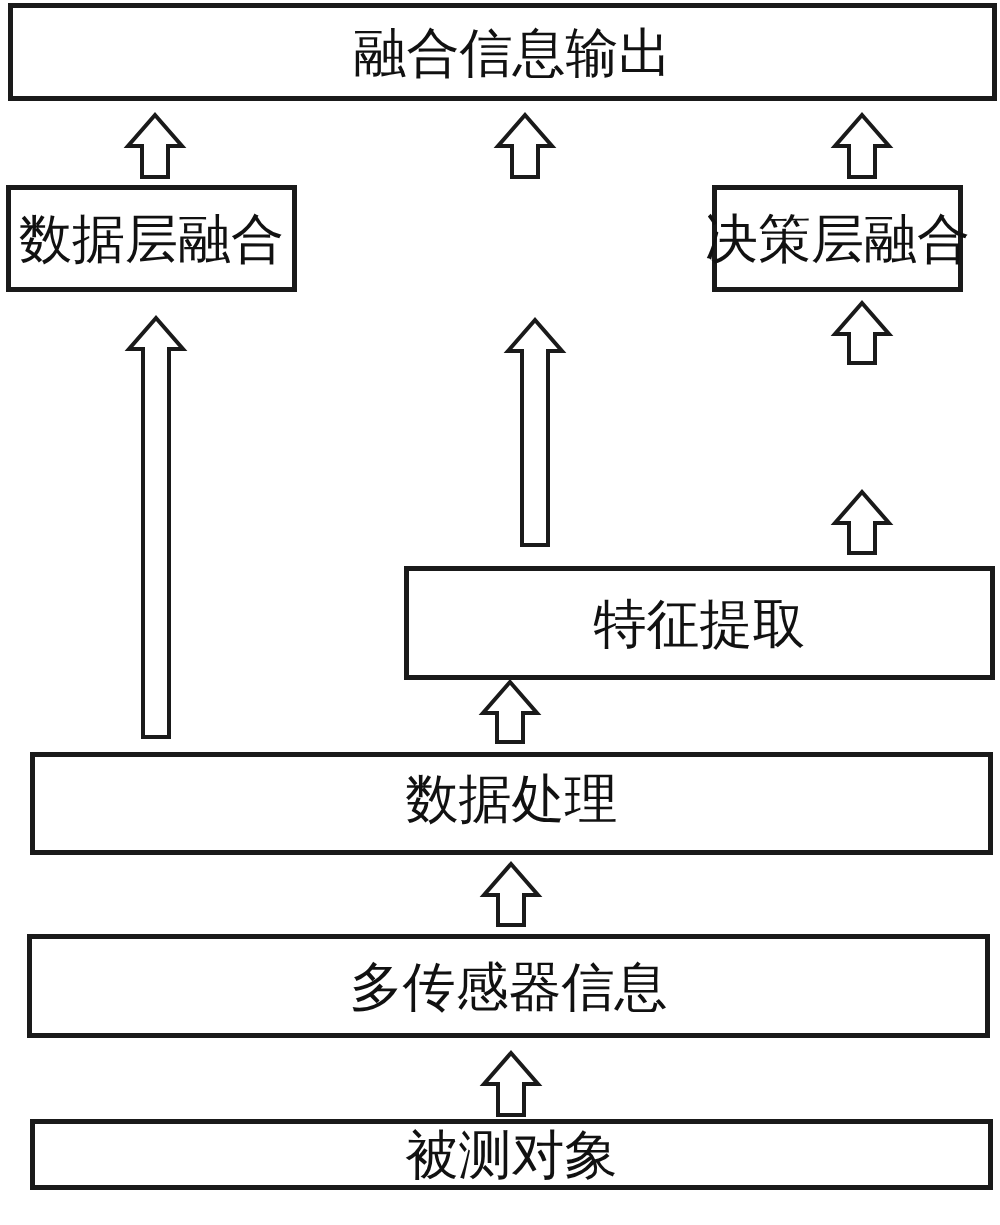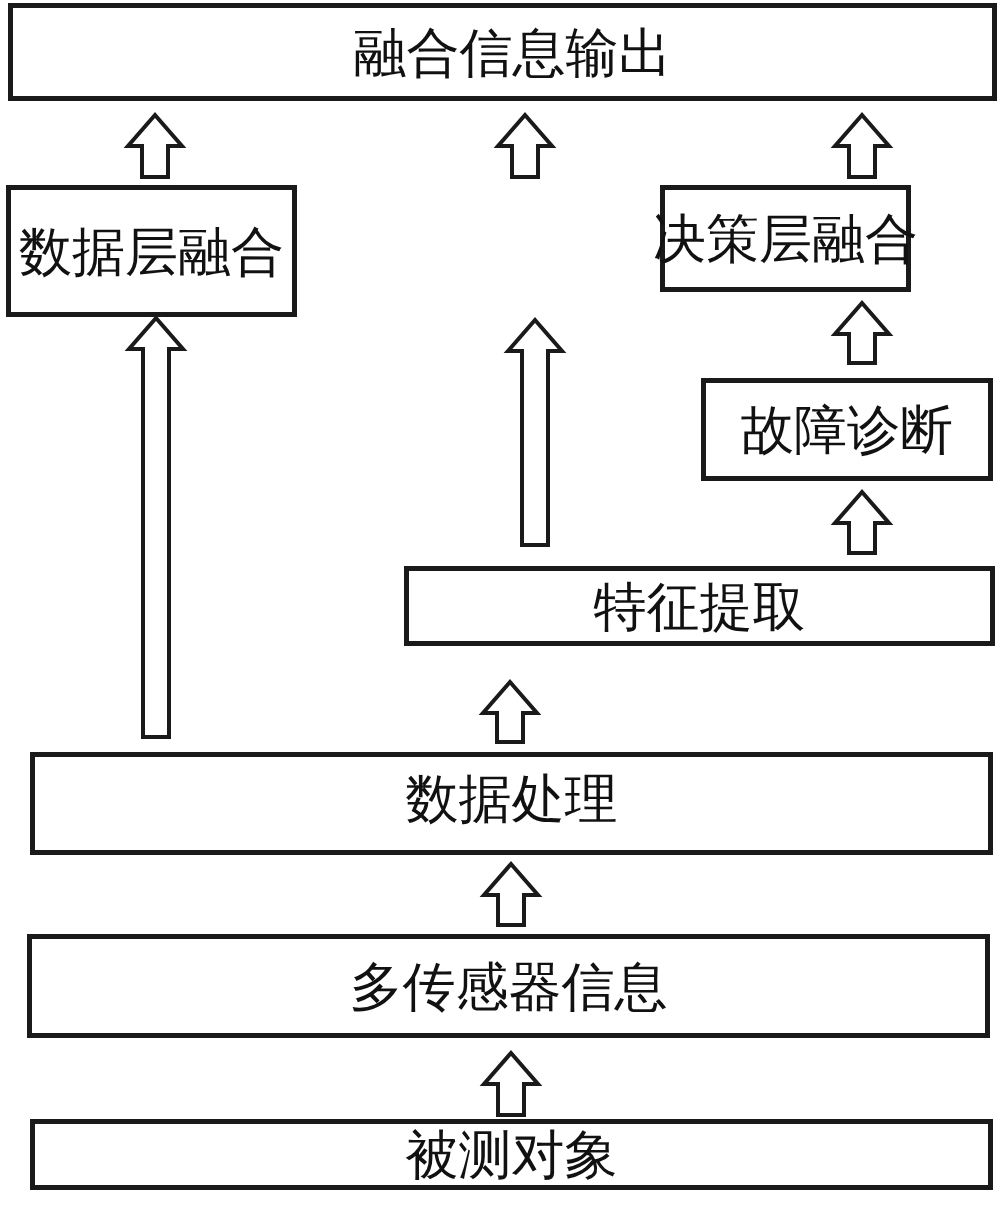--- a/index.html
+++ b/index.html
@@ -37,25 +37,25 @@
     align-items: center;
     justify-content: center;
     font-size: 53px;
     line-height: 1;
     color: #111111;
     white-space: nowrap;
     letter-spacing: 0px;
   }
   
   #node-output             { left: 8px;   top: 3px;    width: 989px; height: 98px; padding-left: 20px; }
-  #node-data-layer-fusion  { left: 6px;   top: 185px;  width: 291px; height: 132px; }
+  #node-data-layer-fusion  { left: 6px;   top: 185px;  width: 291px; height: 107px; }
   #node-feature-layer-fusion{ left: 377px; top: 185px;  width: 295px; height: 107px; }
-  #node-decision-layer-fusion{ left: 660px; top: 185px; width: 251px; height: 107px; }
+  #node-decision-layer-fusion{ left: 712px; top: 185px; width: 251px; height: 107px; }
   #node-fault-diagnosis    { left: 701px; top: 378px;  width: 292px; height: 103px; }
-  #node-feature-extraction { left: 404px; top: 566px;  width: 591px; height: 80px; align-items: center; }
+  #node-feature-extraction { left: 404px; top: 566px;  width: 591px; height: 114px; align-items: center; }
   #node-data-processing    { left: 30px;  top: 752px;  width: 963px; height: 103px; font-family: Liberation Mono, monospace; }
   #node-multisensor-info   { left: 27px;  top: 934px;  width: 963px; height: 104px; }
   #node-measured-object    { left: 30px;  top: 1119px; width: 963px; height: 71px; }
 </style>
 </head>
 <body>
 
 <div id="stage">
 
   <svg id="arrow-layer" viewBox="0 0 1000 1225" xmlns="http://www.w3.org/2000/svg">
@@ -85,23 +85,20 @@
 
   <div class="node" id="node-data-layer-fusion">
     <span>数据层融合</span>
   </div>
 
 
   <div class="node" id="node-decision-layer-fusion">
     <span>决策层融合</span>
   </div>
 
-  <div class="node" id="node-fault-diagnosis">
-    <span>故障诊断</span>
-  </div>
 
   <div class="node" id="node-feature-extraction">
     <span>特征提取</span>
   </div>
 
   <div class="node" id="node-data-processing">
     <span>数据处理</span>
   </div>
 
   <div class="node" id="node-multisensor-info">

